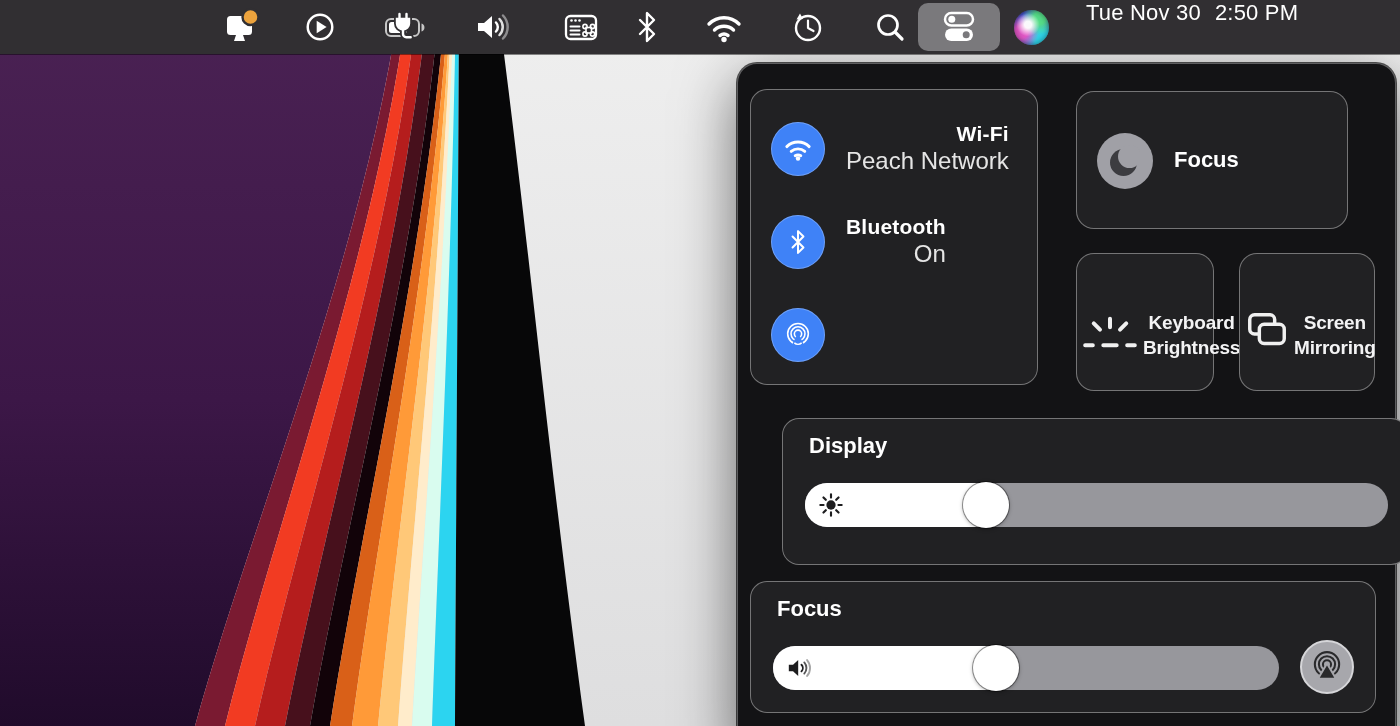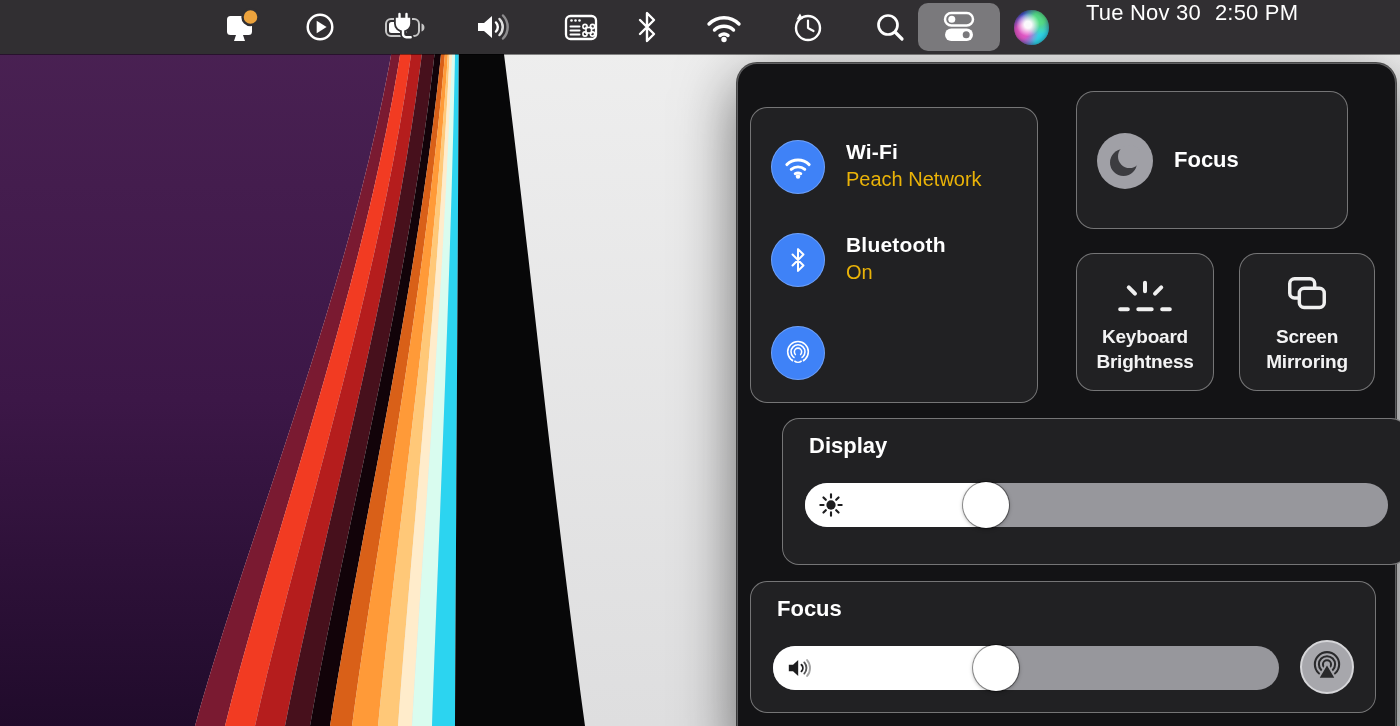--- a/index.html
+++ b/index.html
@@ -31,39 +31,39 @@
   
   .panel { position:absolute; left:737px; top:63px; width:659px; height:690px; z-index:4;
     background:#131315; border-radius:20px; border:1px solid rgba(255,255,255,.32);
     box-shadow:0 0 0 1px rgba(0,0,0,.65), 0 18px 60px rgba(0,0,0,.55); }
   .module { position:absolute; background:#212123; border:1.5px solid rgba(255,255,255,.38);
     border-radius:17px; }
   .tile { position:absolute; background:#212123; border:1.5px solid rgba(255,255,255,.38);
     border-radius:18px; }
 
   
-  .group { left:12px; top:43px; width:288px; height:296px; }
+  .group { left:12px; top:25px; width:288px; height:296px;text-align:right; }
   .conn-row { position:absolute; left:0; width:100%; height:60px; cursor:default; }
   .conn-circle { position:absolute; left:20px; top:0; width:54px; height:54px; border-radius:50%;
     background:#3f82f7; box-shadow:inset 0 0 0 1px rgba(255,255,255,.25);
     display:flex; align-items:center; justify-content:center; }
   .conn-text { position:absolute; left:95px; top:-2px; }
   .conn-title { color:#fff; font-size:21px; font-weight:700; line-height:28px; letter-spacing:.2px; }
-  .conn-sub { color:#eab308; font-size:20px; line-height:26px; }
+  .conn-sub { color:#e5e5e5; font-size:24px; line-height:26px; }
 
   
   .focus-tile { left:338px; top:27px; width:272px; height:138px; }
   .focus-circle { position:absolute; left:20px; top:41px; width:56px; height:56px; }
   .focus-label { position:absolute; left:97px; top:0; height:100%; display:flex; align-items:center;
     color:#fff; font-size:22px; font-weight:700; }
 
   
   .kb-tile { left:338px; top:189px; width:138px; height:138px; }
   .sm-tile { left:501px; top:189px; width:136px; height:138px; }
-  .tile-inner { position:absolute; inset:0; display:flex; flex-direction:column; align-items:center;
+  .tile-inner { position:absolute; inset:0; display:flex; flex-direction:row; align-items:center;
     padding-top:20px; }
   .tile-glyph { height:44px; display:flex; align-items:center; justify-content:center; }
   .tile-label { margin-top:6px; text-align:center; color:#f3f3f4; font-size:19px; font-weight:700;
     line-height:25px; letter-spacing:-.2px; }
   .tile-label span { display:block; }
 
   
   .display-mod { left:12px; top:354px; width:626px; height:147px;margin-left:32px; }
   .sound-mod  { left:12px; top:517px; width:626px; height:132px; }
   .mod-title { position:absolute; left:26px; top:14px; color:#fff; font-size:22px; font-weight:700; }

